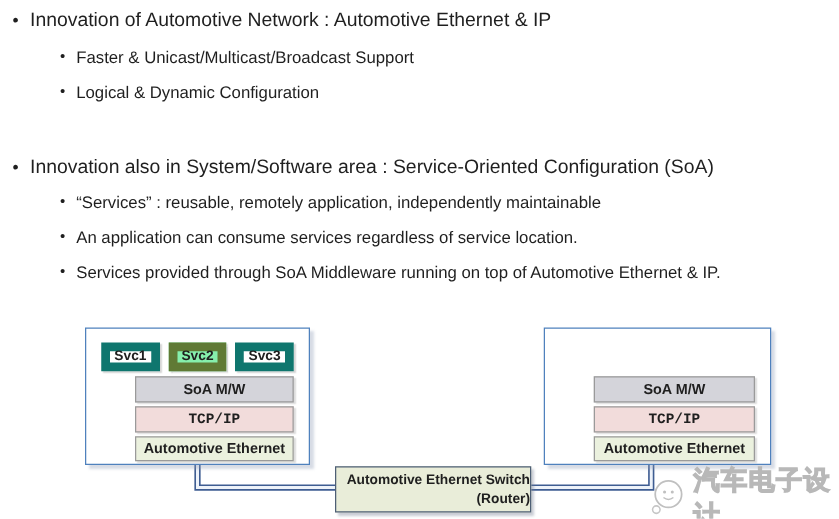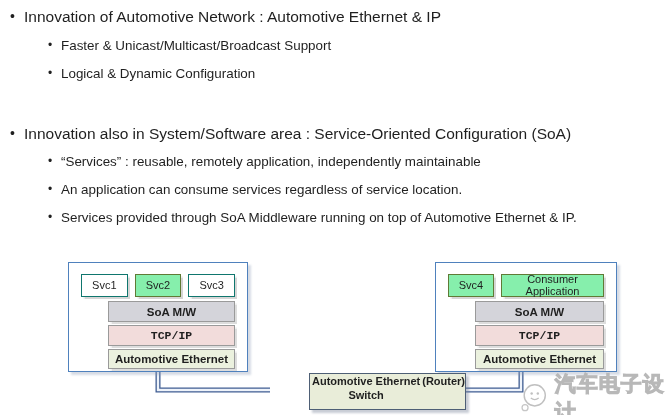--- a/index.html
+++ b/index.html
@@ -15,40 +15,40 @@
   .line.main .dot{width:14px;font-size:14px;}
   .line.sub .dot{width:13px;font-size:12px;}
   .b{font-weight:400;}
   
   .stack{
     position:absolute;box-sizing:border-box;background:#ffffff;
     border:1.6px solid #4f81bd;box-shadow:3px 3px 2px rgba(140,155,180,.35);
   }
   .svc-row{position:absolute;left:12px;right:12px;top:11px;height:23px;display:flex;gap:7px;}
   .svc{
-    flex:1;box-sizing:border-box;border:1px solid #0f766e;background:#ffffff;
-    display:flex;align-items:center;justify-content:center;text-align:center;
-    font-size:11px;font-weight:400;line-height:1.05;
+    flex:1;box-sizing:border-box;border:7px solid #0f766e;background:#ffffff;
+    display:flex;align-items:center;justify-content:center;
+    font-size:11px;font-weight:700;line-height:1.05;
     box-shadow:1.5px 1.5px 1px rgba(120,120,120,.3);
   }
   .svc.green{background:#86efac;border-color:#607a35;}
   .svc.fixed{flex:0 0 46px;}
   .layer{
     position:absolute;left:12px;right:12px;height:21px;box-sizing:border-box;
     border:1px solid #9a9a9a;display:flex;align-items:center;justify-content:center;
     font-size:11.5px;font-weight:600;box-shadow:1.5px 1.5px 1px rgba(120,120,120,.25);margin-left:27px;
   }
   .layer.soa{top:38px;background:#d4d4da;}
   .layer.tcp{top:62px;background:#f2dcdb;font-family:Liberation Mono, monospace;}
   .layer.eth{top:86px;height:20px;background:#ebf1de;}
   .switch{
     position:absolute;left:268px;top:373px;width:157px;height:37px;box-sizing:border-box;
     background:#e9edd9;border:1.8px solid #4e5f75;box-shadow:2.5px 2.5px 2px rgba(120,130,150,.4);
-    display:flex;flex-direction:row;align-items:flex-start;justify-content:center;
-    font-size:11px;font-weight:600;line-height:1.3;text-align:center;z-index:3;margin-left:41px;
+    display:flex;flex-direction:column;align-items:flex-end;justify-content:center;
+    font-size:11px;font-weight:600;line-height:1.3;text-align:center;z-index:3;
   }
   .connectors{position:absolute;left:0;top:0;z-index:1;}
   .pipe-outer{fill:none;stroke:#3f5d92;stroke-width:5;}
   .pipe-inner{fill:none;stroke:#eef3fa;stroke-width:2.4;}
   .stack{z-index:2;}
   
   .watermark{
     position:absolute;left:518px;top:370px;display:flex;align-items:center;gap:5px;z-index:5;
   }
   .wm-text{
@@ -103,24 +103,20 @@
       <div class="svc">Svc1</div>
       <div class="svc green">Svc2</div>
       <div class="svc">Svc3</div>
     </div>
     <div class="layer soa">SoA M/W</div>
     <div class="layer tcp">TCP/IP</div>
     <div class="layer eth">Automotive Ethernet</div>
   </div>
 
   <div class="stack" style="left:435px;top:262px;width:182px;height:110px">
-    <div class="svc-row">
-      <div class="svc green fixed">Svc4</div>
-      <div class="svc green">Consumer Application</div>
-    </div>
     <div class="layer soa">SoA M/W</div>
     <div class="layer tcp">TCP/IP</div>
     <div class="layer eth">Automotive Ethernet</div>
   </div>
 
   <div class="switch">
     <span>Automotive Ethernet Switch</span>
     <span>(Router)</span>
   </div>
 

